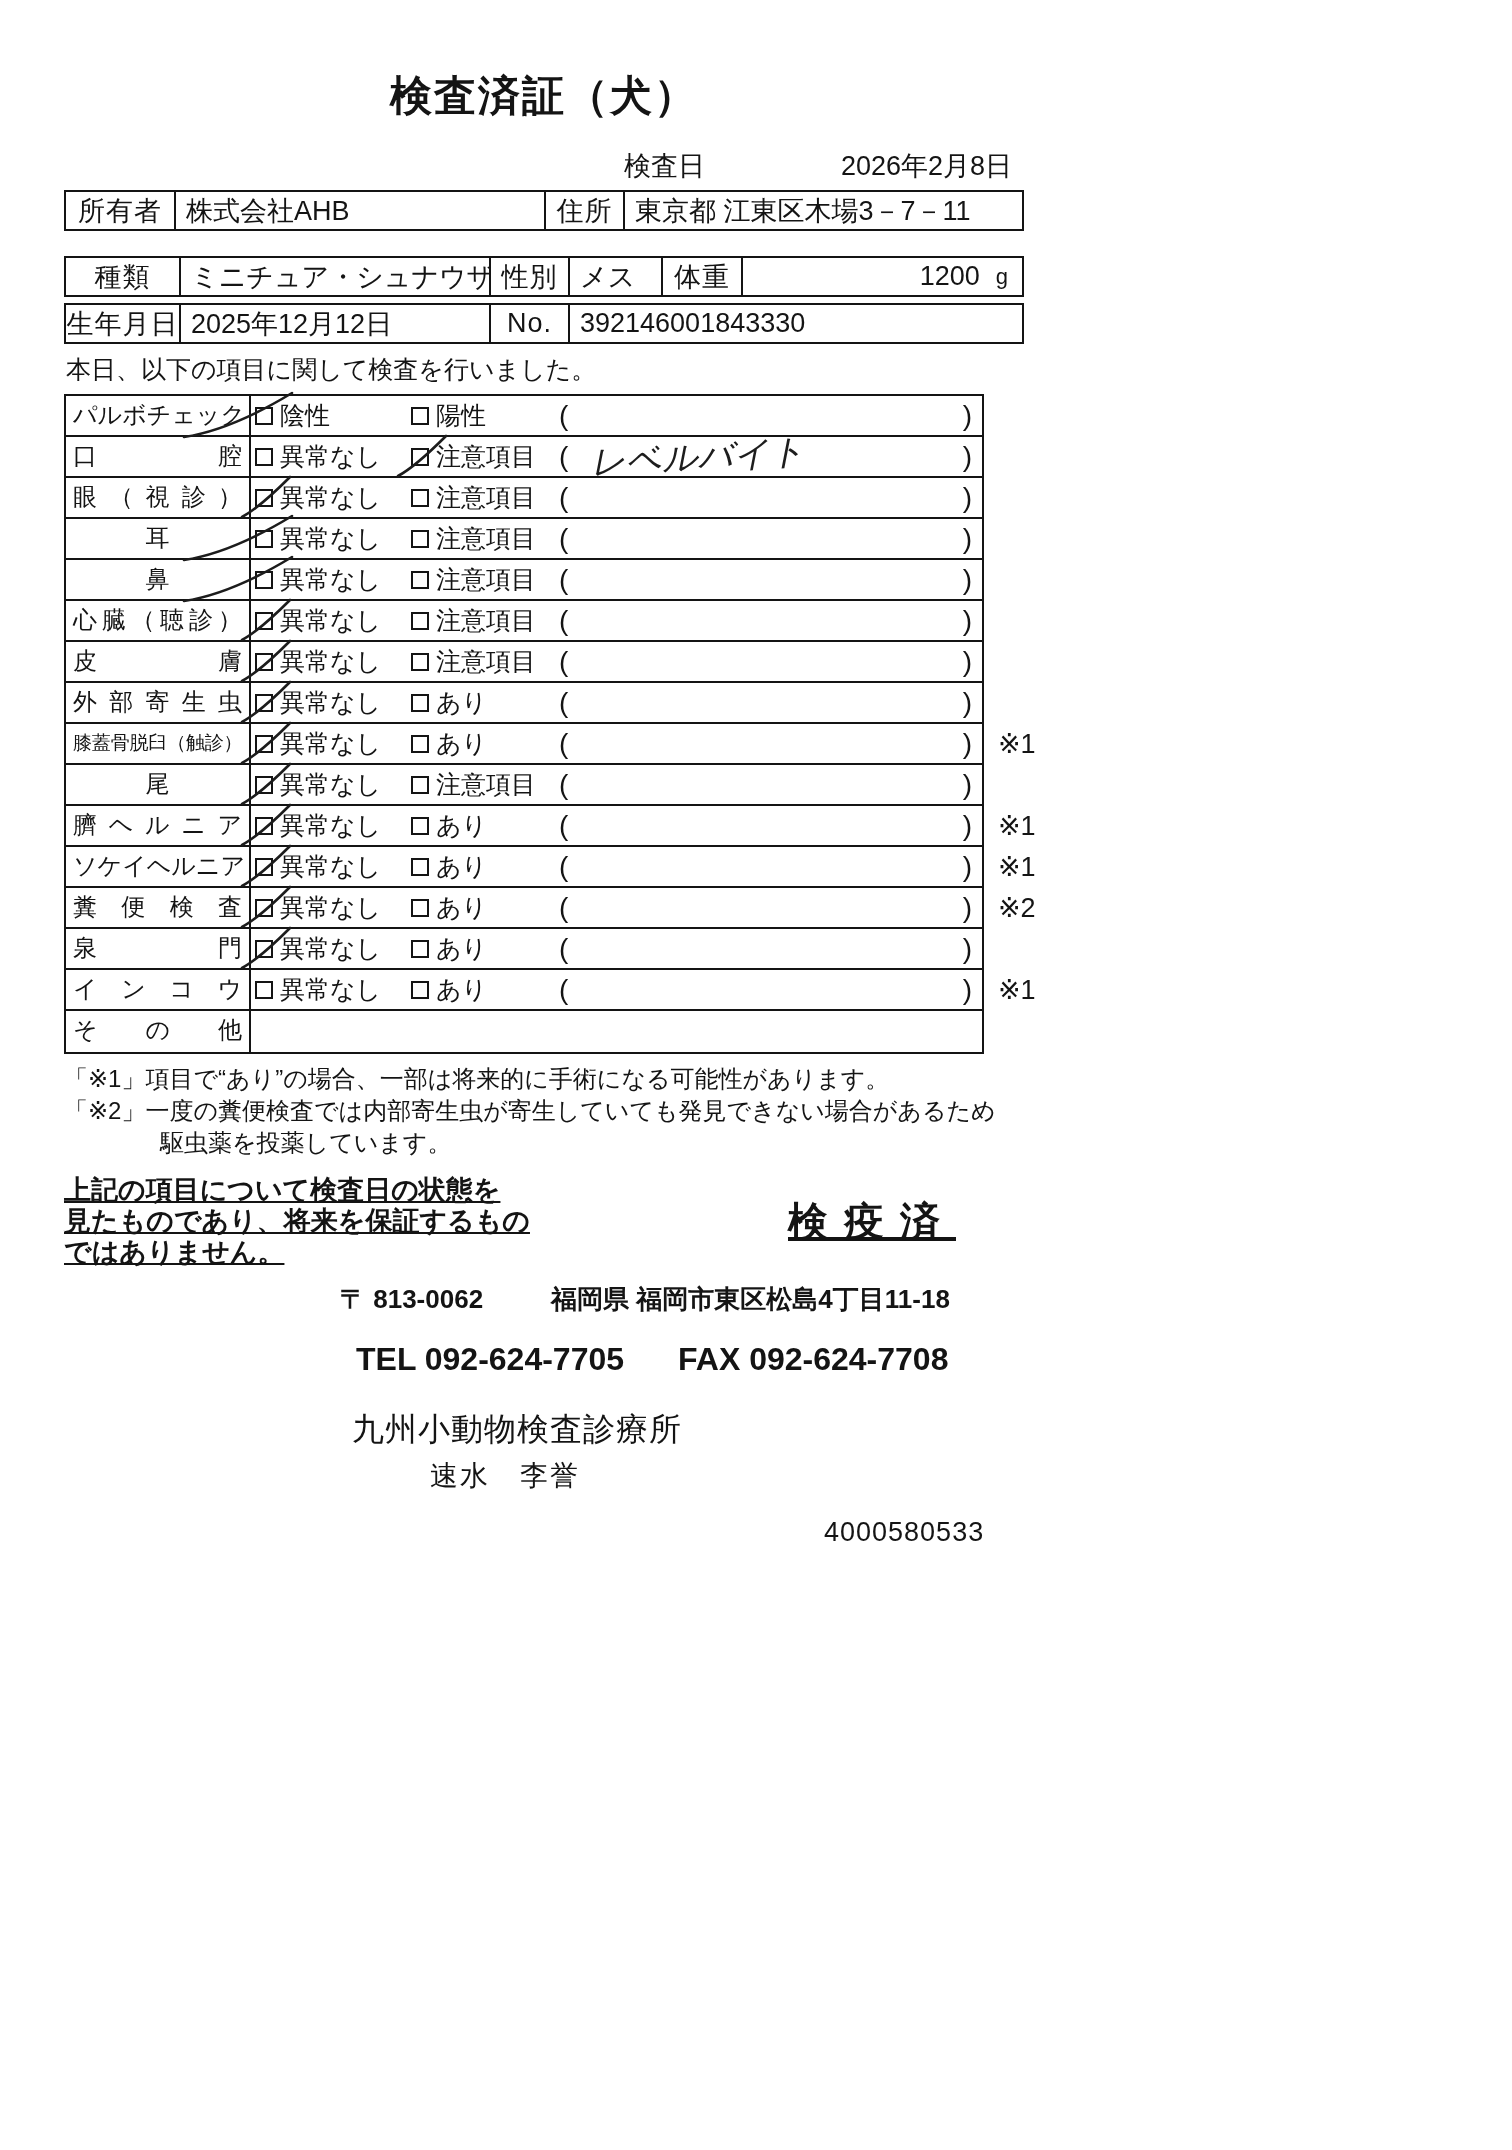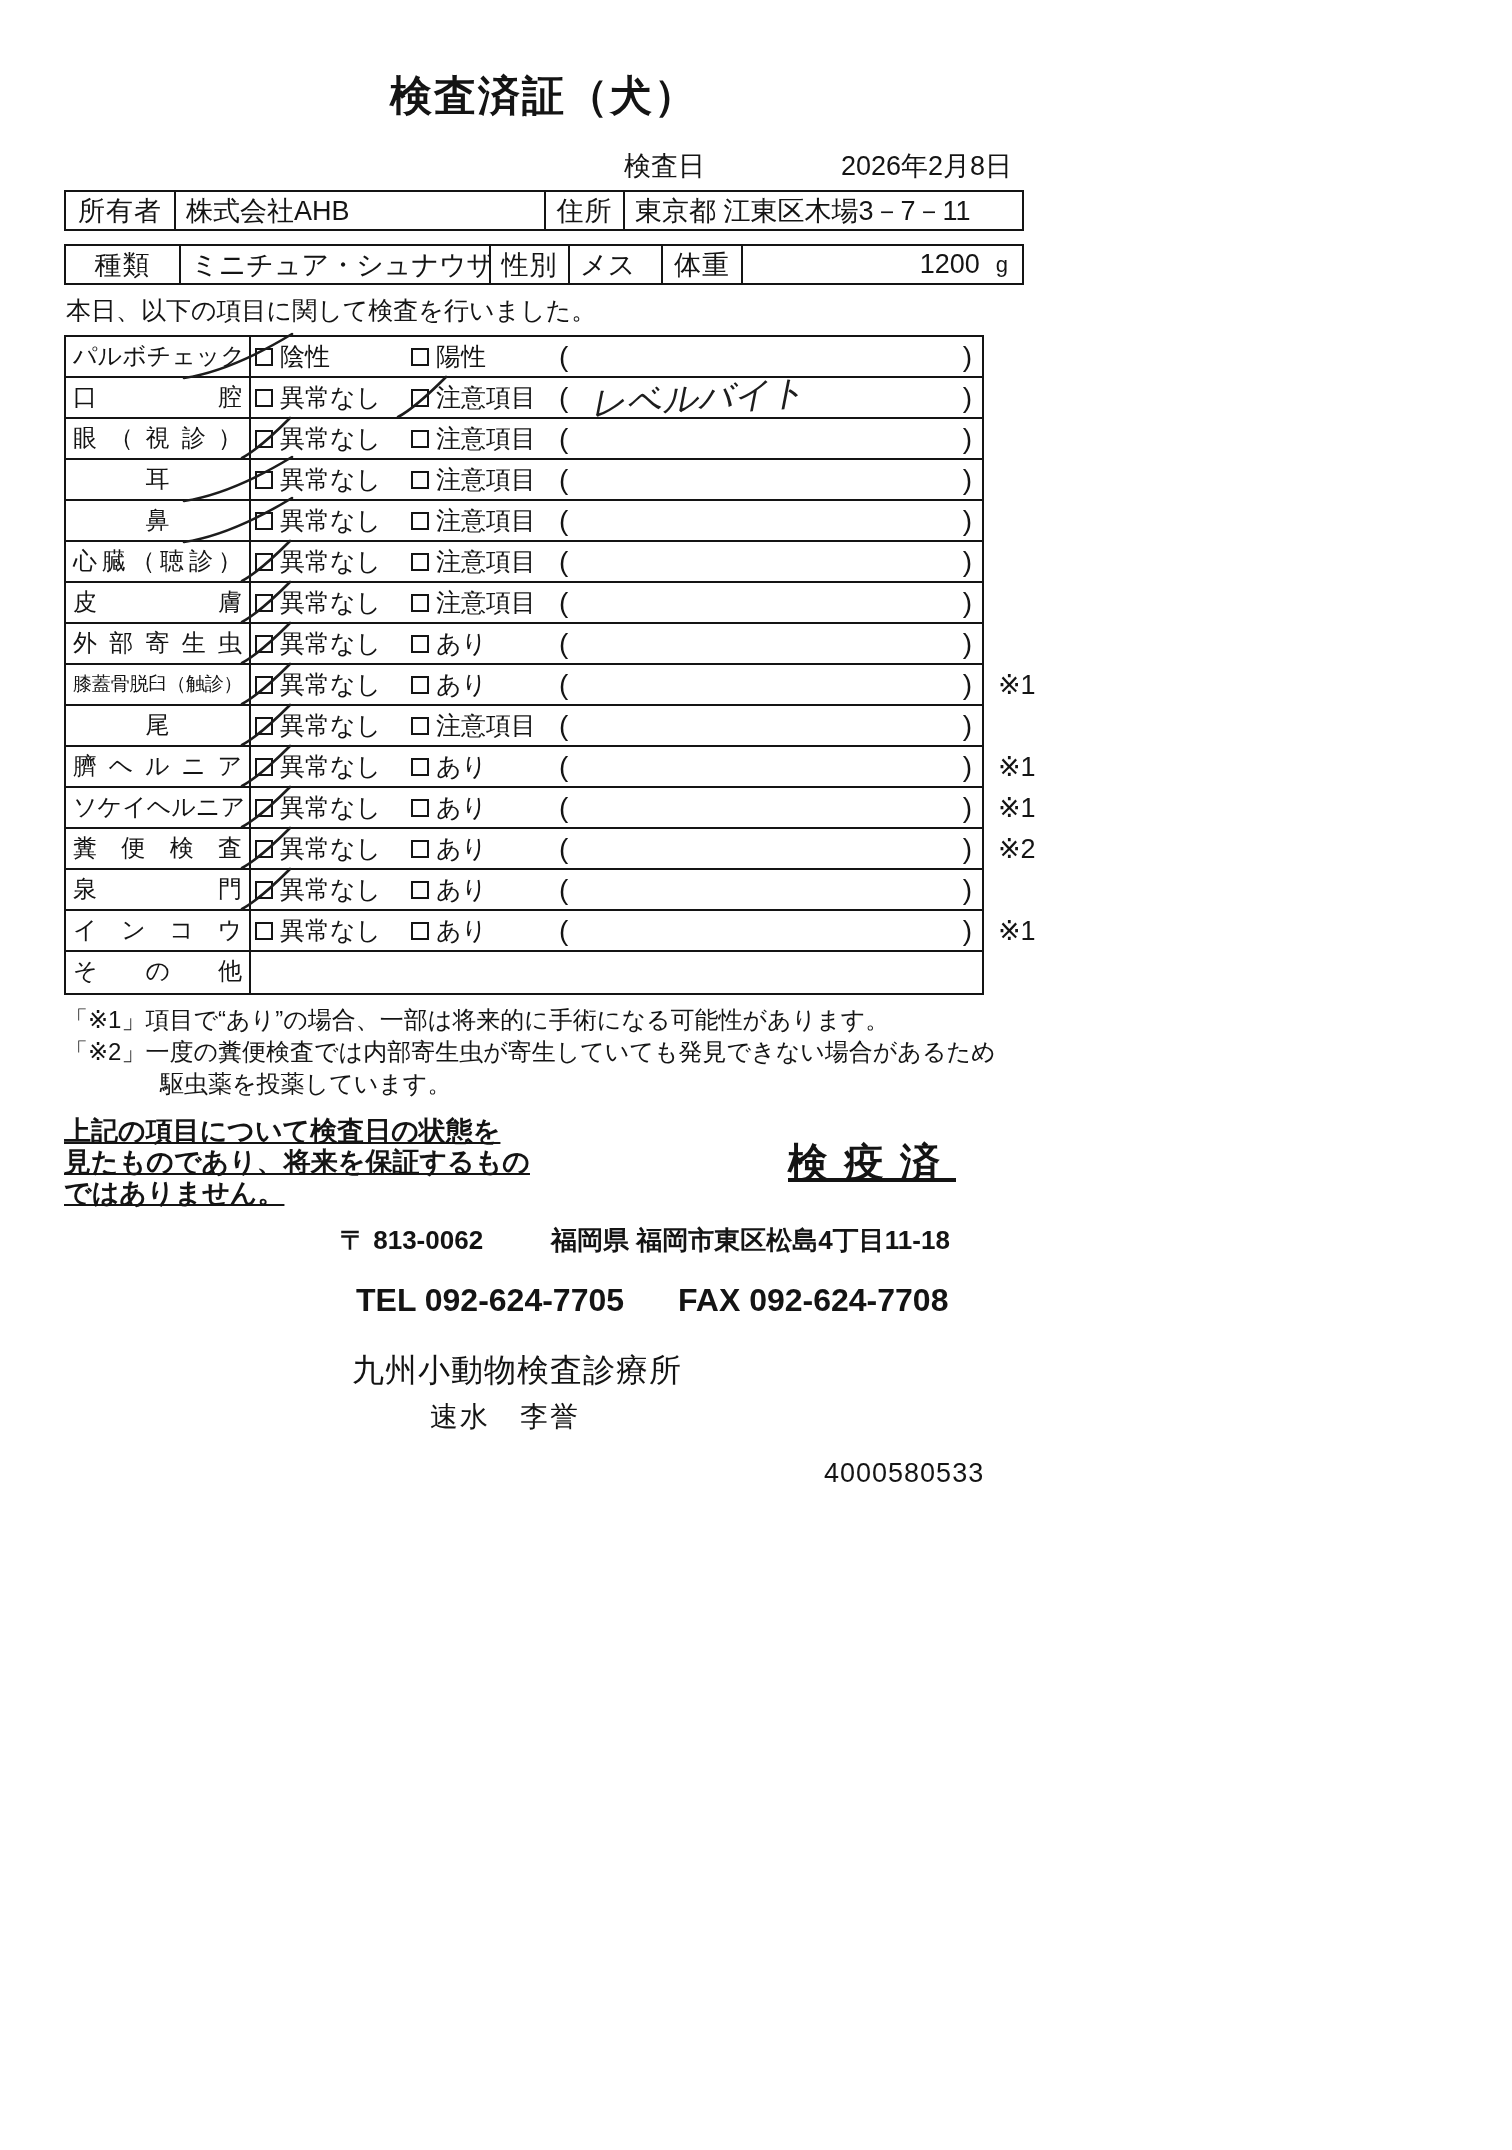--- a/index.html
+++ b/index.html
@@ -15,21 +15,21 @@
 
   .date-row { width:948px; display:flex; justify-content:space-between; padding-left:560px; font-size:27px; margin-bottom:6px; align-items:flex-end; }
 
   .tbl { display:flex; width:960px; border:2px solid #141414; height:41px; align-items:stretch; }
   .tbl .cell { border-right:2px solid #141414; display:flex; align-items:center; font-size:27px; overflow:hidden; white-space:nowrap; }
   .tbl .cell:last-child { border-right:none; }
   .cell.lab { justify-content:center; letter-spacing:1px; }
   .cell.val { padding-left:10px; }
   .w110{width:110px;} .w370{width:370px;} .w100{width:79px;} .w380{width:380px;}
   .w115{width:115px;} .w365{width:310px;} .w93{width:93px;} .w80{width:80px;} .wflex{flex:1;}
-  .row2 { margin-top:13px; }
+  .row2 { margin-top:25px; }
   .row3 { margin-top:6px; }
   .weight-val { justify-content:flex-end; padding-right:14px; align-items:baseline; }
   .weight-val .unit { font-size:22px; margin-left:16px; }
 
   .intro { font-size:25px; margin:9px 0 8px 2px; }
 
   .itable { width:920px; border:2px solid #141414; }
   .irow { position:relative; display:flex; height:41px; border-bottom:2px solid #141414; align-items:stretch; }
   .irow:last-child { border-bottom:none; }
   .ilabel { width:185px; border-right:2px solid #141414; padding:0 7px; font-size:24px; line-height:37px;
@@ -87,20 +87,26 @@
       <div class="cell val w365">ミニチュア・シュナウザー</div>
       <div class="cell lab w100">性別</div>
       <div class="cell val w93">メス</div>
       <div class="cell lab w80">体重</div>
       <div class="cell val wflex weight-val">
         <span>1200</span>
         <span class="unit">g</span>
       </div>
     </div>
 
+    <div class="tbl row3">
+      <div class="cell lab w115">生年月日</div>
+      <div class="cell val w365">2025年12月12日</div>
+      <div class="cell lab w100">No.</div>
+      <div class="cell val wflex">392146001843330</div>
+    </div>
 
     <p class="intro">本日、以下の項目に関して検査を行いました。</p>
 
     <div class="itable" id="inspection-rows">
         <div class="irow">
           <div class="ilabel">パルボチェック</div>
           <div class="ibody">
             <span class="opt first">
               <span class="box"></span>
               <span class="otext">陰性</span>

